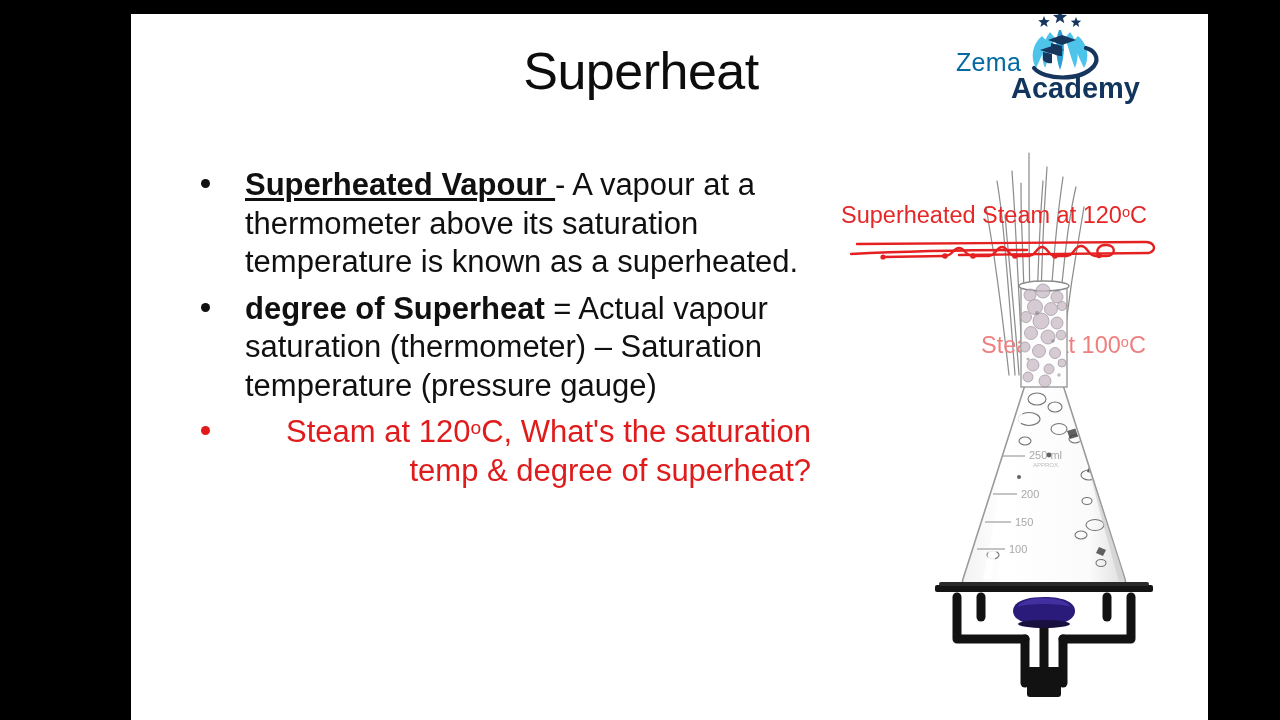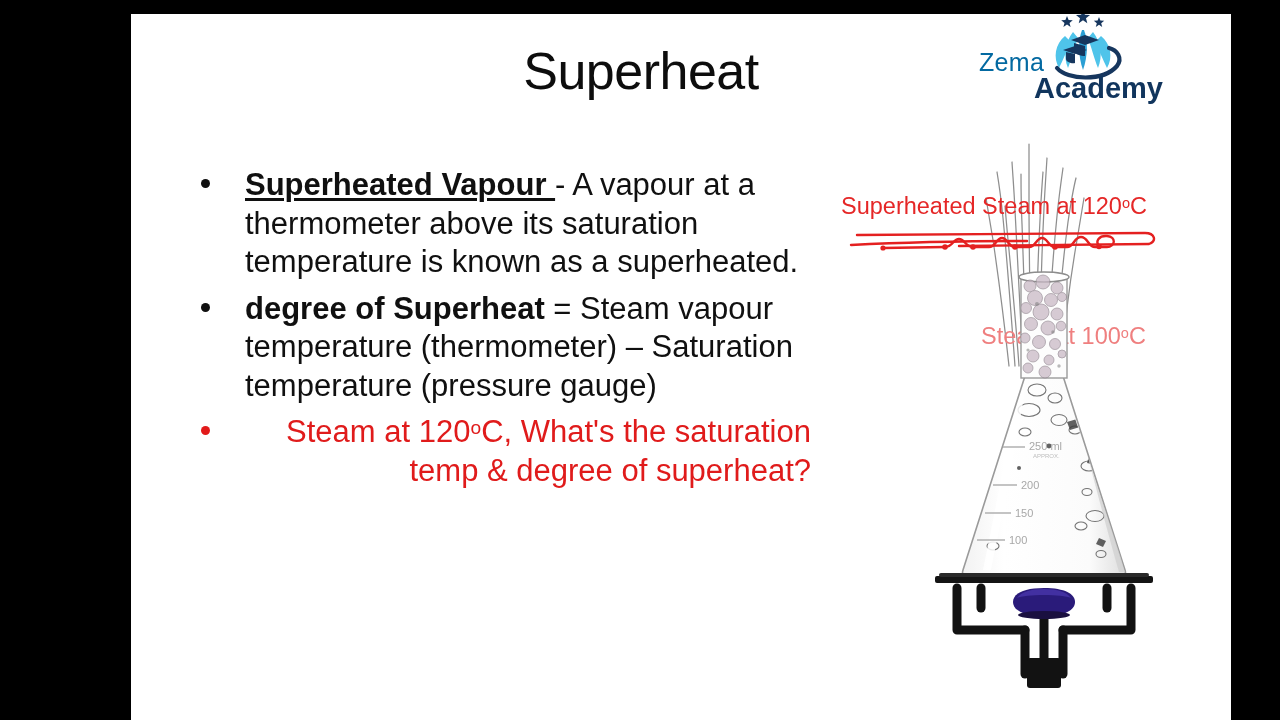--- a/index.html
+++ b/index.html
@@ -35,21 +35,20 @@
     z-index: 40;
   }
   
   #slide {
     position: absolute;
     left: 131px; top: 14px;
     width: 1077px;
     height: 706px;
     background: #ffffff;
     overflow: hidden;
-    padding-left: 23px;
   }
   .slide-title {
     position: absolute;
     left: 0px;
     top: 28px;
     width: 1020px;
     text-align: center;
     font-size: 52px;
     line-height: 58px;
     color: #0d0d0d;
@@ -128,21 +127,21 @@
   }
   sup.deg {
     font-size: 0.62em;
     vertical-align: 0.42em;
     line-height: 0;
   }
   
   .figure {
     position: absolute;
     left: 690px;
-    top: 74px;
+    top: 83px;
     width: 430px;
     height: 600px;
   }
   .steam-svg {
     position: absolute;
     left: 120px;
     top: 10px;
     width: 190px;
     height: 270px;
   }
@@ -235,21 +234,21 @@
 
     <div class="bullets">
 
       <div class="bullet">
         <span class="dot"></span>
         <span class="lead-bold underline">Superheated Vapour </span><span>- A vapour at a thermometer above its saturation temperature is known as a superheated.</span>
       </div>
 
       <div class="bullet">
         <span class="dot"></span>
-        <span class="lead-bold">degree of Superheat</span><span> = Steam vapour temperature (thermometer) – Saturation temperature (pressure gauge)</span>
+        <span class="lead-bold">degree of Superheat</span><span> = Actual vapour saturation (thermometer) – Saturation temperature (pressure gauge)</span>
       </div>
 
       <div class="bullet red">
         <span class="dot"></span>
         <span>Steam at 120</span><sup class="deg">o</sup><span>C, What's the saturation temp &amp; degree of superheat?</span>
       </div>
 
     </div>
 
     <div class="figure">

